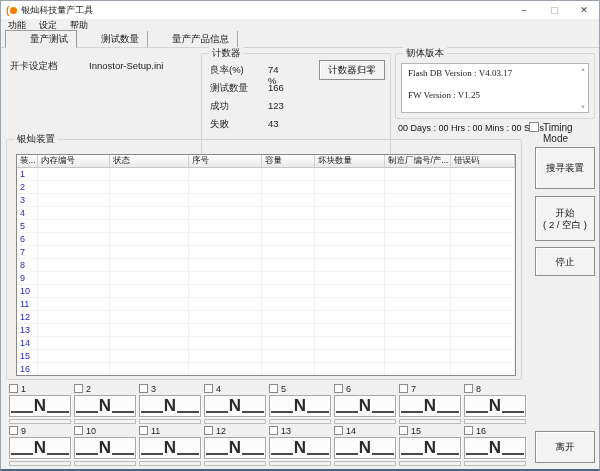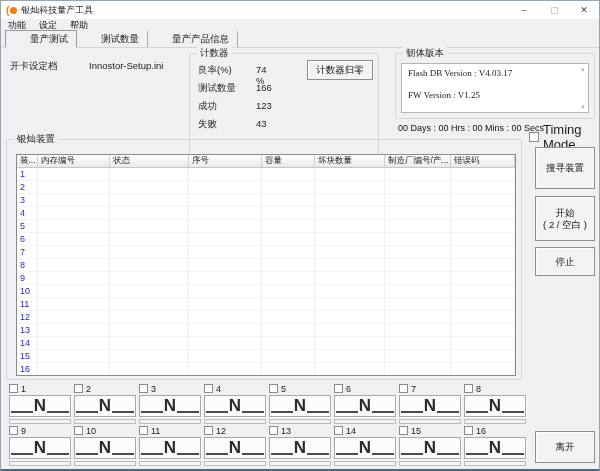--- a/index.html
+++ b/index.html
@@ -45,21 +45,21 @@
   .reset-btn{ position:absolute; right:5px; top:6px; width:66px; height:20px; }
   
   .fw-box{ position:absolute; left:5px; top:9px; right:5px; bottom:5px; background:#fff;
     border:1px solid #b5b5b5; font-size:9px; color:#222; overflow:hidden; }
   .fw-line1{ position:absolute; left:6px; top:4px; }
   .fw-line2{ position:absolute; left:6px; top:26px; }
   .fw-arrow{ position:absolute; right:2px; font-size:6px; color:#aeb6bc; }
   .fw-arrow.up{ top:2px; } .fw-arrow.down{ bottom:2px; }
   
   .timer-text{ position:absolute; left:397px; top:122px; font-size:9px; color:#111; }
-  .timing{ position:absolute; left:528px; top:121px; display:flex; align-items:center; gap:4px; font-size:13px; }
+  .timing{ position:absolute; left:528px; top:121px; display:flex; align-items:flex-start; gap:4px; font-size:10px; }
   .cb{ width:10px; height:10px; background:#fff; border:1px solid #8a8a8a; display:inline-block; flex:0 0 auto; }
   
   .table{ position:absolute; left:9px; top:14px; width:500px; height:222px;
     border:1px solid #8a8a8a; background:#fff; overflow:hidden; }
   .thead{ display:flex; height:13px; }
   .th{ background:linear-gradient(#ffffff,#e9e9e9); border-right:1px solid #d0d0d0; border-bottom:1px solid #c6c6c6;
     font-size:8.5px; padding:0 3px; white-space:nowrap; overflow:hidden; display:flex; align-items:center; color:#222; }
   .tr{ display:flex; height:13px; }
   .td{ border-right:1px solid #f1f1f1; border-bottom:1px solid #f3f3f3; font-size:9px; padding:0 3px;
     display:flex; align-items:center; overflow:hidden; }
@@ -105,21 +105,21 @@
 
   <div class="tabstrip">
     <span class="tab active">量产测试</span>
     <span class="tab">测试数量</span>
     <span class="tab">量产产品信息</span>
   </div>
 
   <span class="config-label">开卡设定档</span>
   <span class="config-value">Innostor-Setup.ini</span>
 
-  <div class="groupbox" style="left:188px; top:52px; width:190px; height:103px;">
+  <div class="groupbox" style="left:200px; top:52px; width:190px; height:103px;">
     <span class="legend">计数器</span>
     <div class="counter-row" style="top:10px;">
       <span>良率(%)</span>
       <span class="val">74 %</span>
     </div>
     <div class="counter-row" style="top:28px;">
       <span>测试数量</span>
       <span class="val">166</span>
     </div>
     <div class="counter-row" style="top:46px;">

